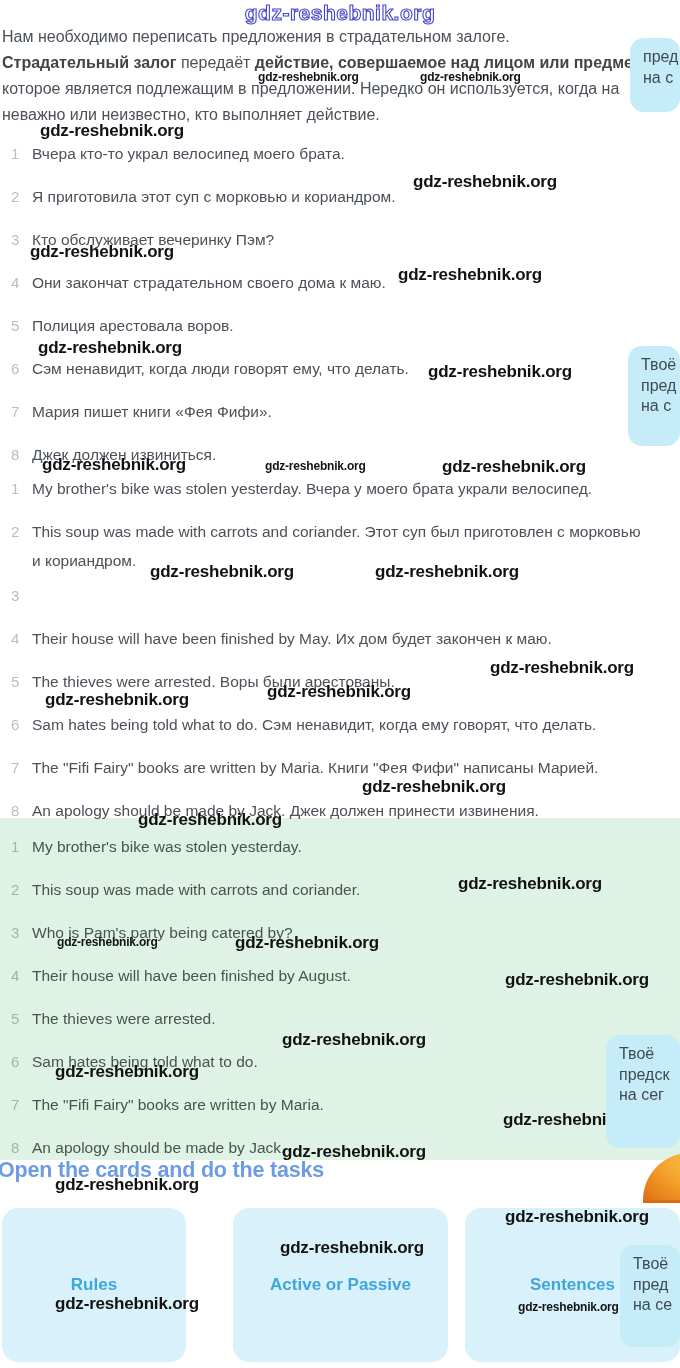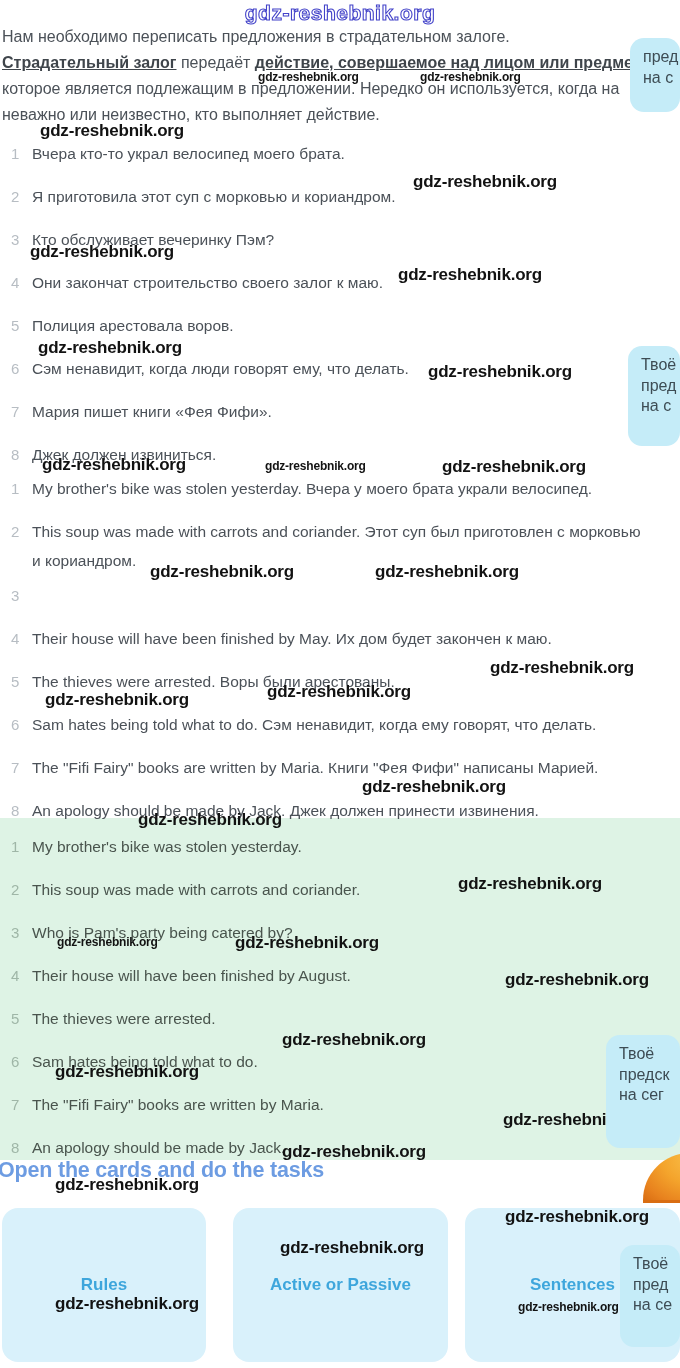--- a/index.html
+++ b/index.html
@@ -4,21 +4,21 @@
 <style>
   html,body{margin:0;padding:0;background:#fff;}
   .page{position:relative;width:680px;height:1368px;overflow:hidden;background:#ffffff;
         font-family:"Liberation Sans",sans-serif;color:#4b5158;border-radius:14px;}
   
   .wm-outline{position:absolute;left:0;right:0;top:1px;text-align:center;font-size:21px;font-weight:800;
 
         color:rgba(255,255,255,0.05);-webkit-text-stroke:1.1px #4343c9;letter-spacing:.5px;z-index:6;}
   
   .iline{position:absolute;left:2px;width:700px;font-size:16px;white-space:nowrap;z-index:1;}
-  .iline b{font-weight:700;color:#3f454b;text-decoration:underline;}
+  .iline b{font-weight:700;color:#3f454b;}
   
   .green-bg{position:absolute;left:0;top:818px;width:680px;height:342px;background:#def3e5;z-index:0;}
   
   .row{position:absolute;left:0;width:680px;padding-left:32px;box-sizing:border-box;
        font-size:15.5px;line-height:29px;z-index:1;}
   .row .num{position:absolute;left:11px;width:16px;color:#b7bdc3;font-size:15px;}
   .row.nowrap{white-space:nowrap;}
   .row.wrap{width:652px;}
   .green-row .num{color:#9fb6a7;}
   .green-row{color:#49544d;}
@@ -64,21 +64,21 @@
 
       <div class="row nowrap" style="top: 182px;">
         <span class="num">2</span><span>Я приготовила этот суп с морковью и кориандром.</span>
       </div>
 
       <div class="row nowrap" style="top: 225px;">
         <span class="num">3</span><span>Кто обслуживает вечеринку Пэм?</span>
       </div>
 
       <div class="row nowrap" style="top: 268px;">
-        <span class="num">4</span><span>Они закончат строительство своего залог к маю.</span>
+        <span class="num">4</span><span>Они закончат страдательном своего дома к маю.</span>
       </div>
 
       <div class="row nowrap" style="top: 311px;">
         <span class="num">5</span><span>Полиция арестовала воров.</span>
       </div>
 
       <div class="row nowrap" style="top: 354px;">
         <span class="num">6</span><span>Сэм ненавидит, когда люди говорят ему, что делать.</span>
       </div>
 
@@ -158,21 +158,21 @@
 
       <div class="row nowrap green-row" style="top: 1133px;">
         <span class="num">8</span><span>An apology should be made by Jack.</span>
       </div>
     </div>
 
   <div class="cards-heading">Open the cards and do the tasks</div>
 
   <div>
 
-      <div class="card" style="left: 2px; width: 204px;">
+      <div class="card" style="left: 2px; width: 184px;">
         <span class="card-label">Rules</span>
       </div>
 
       <div class="card" style="left: 233px; width: 215px;">
         <span class="card-label">Active or Passive</span>
       </div>
 
       <div class="card" style="left: 465px; width: 215px;">
         <span class="card-label">Sentences</span>
       </div>

